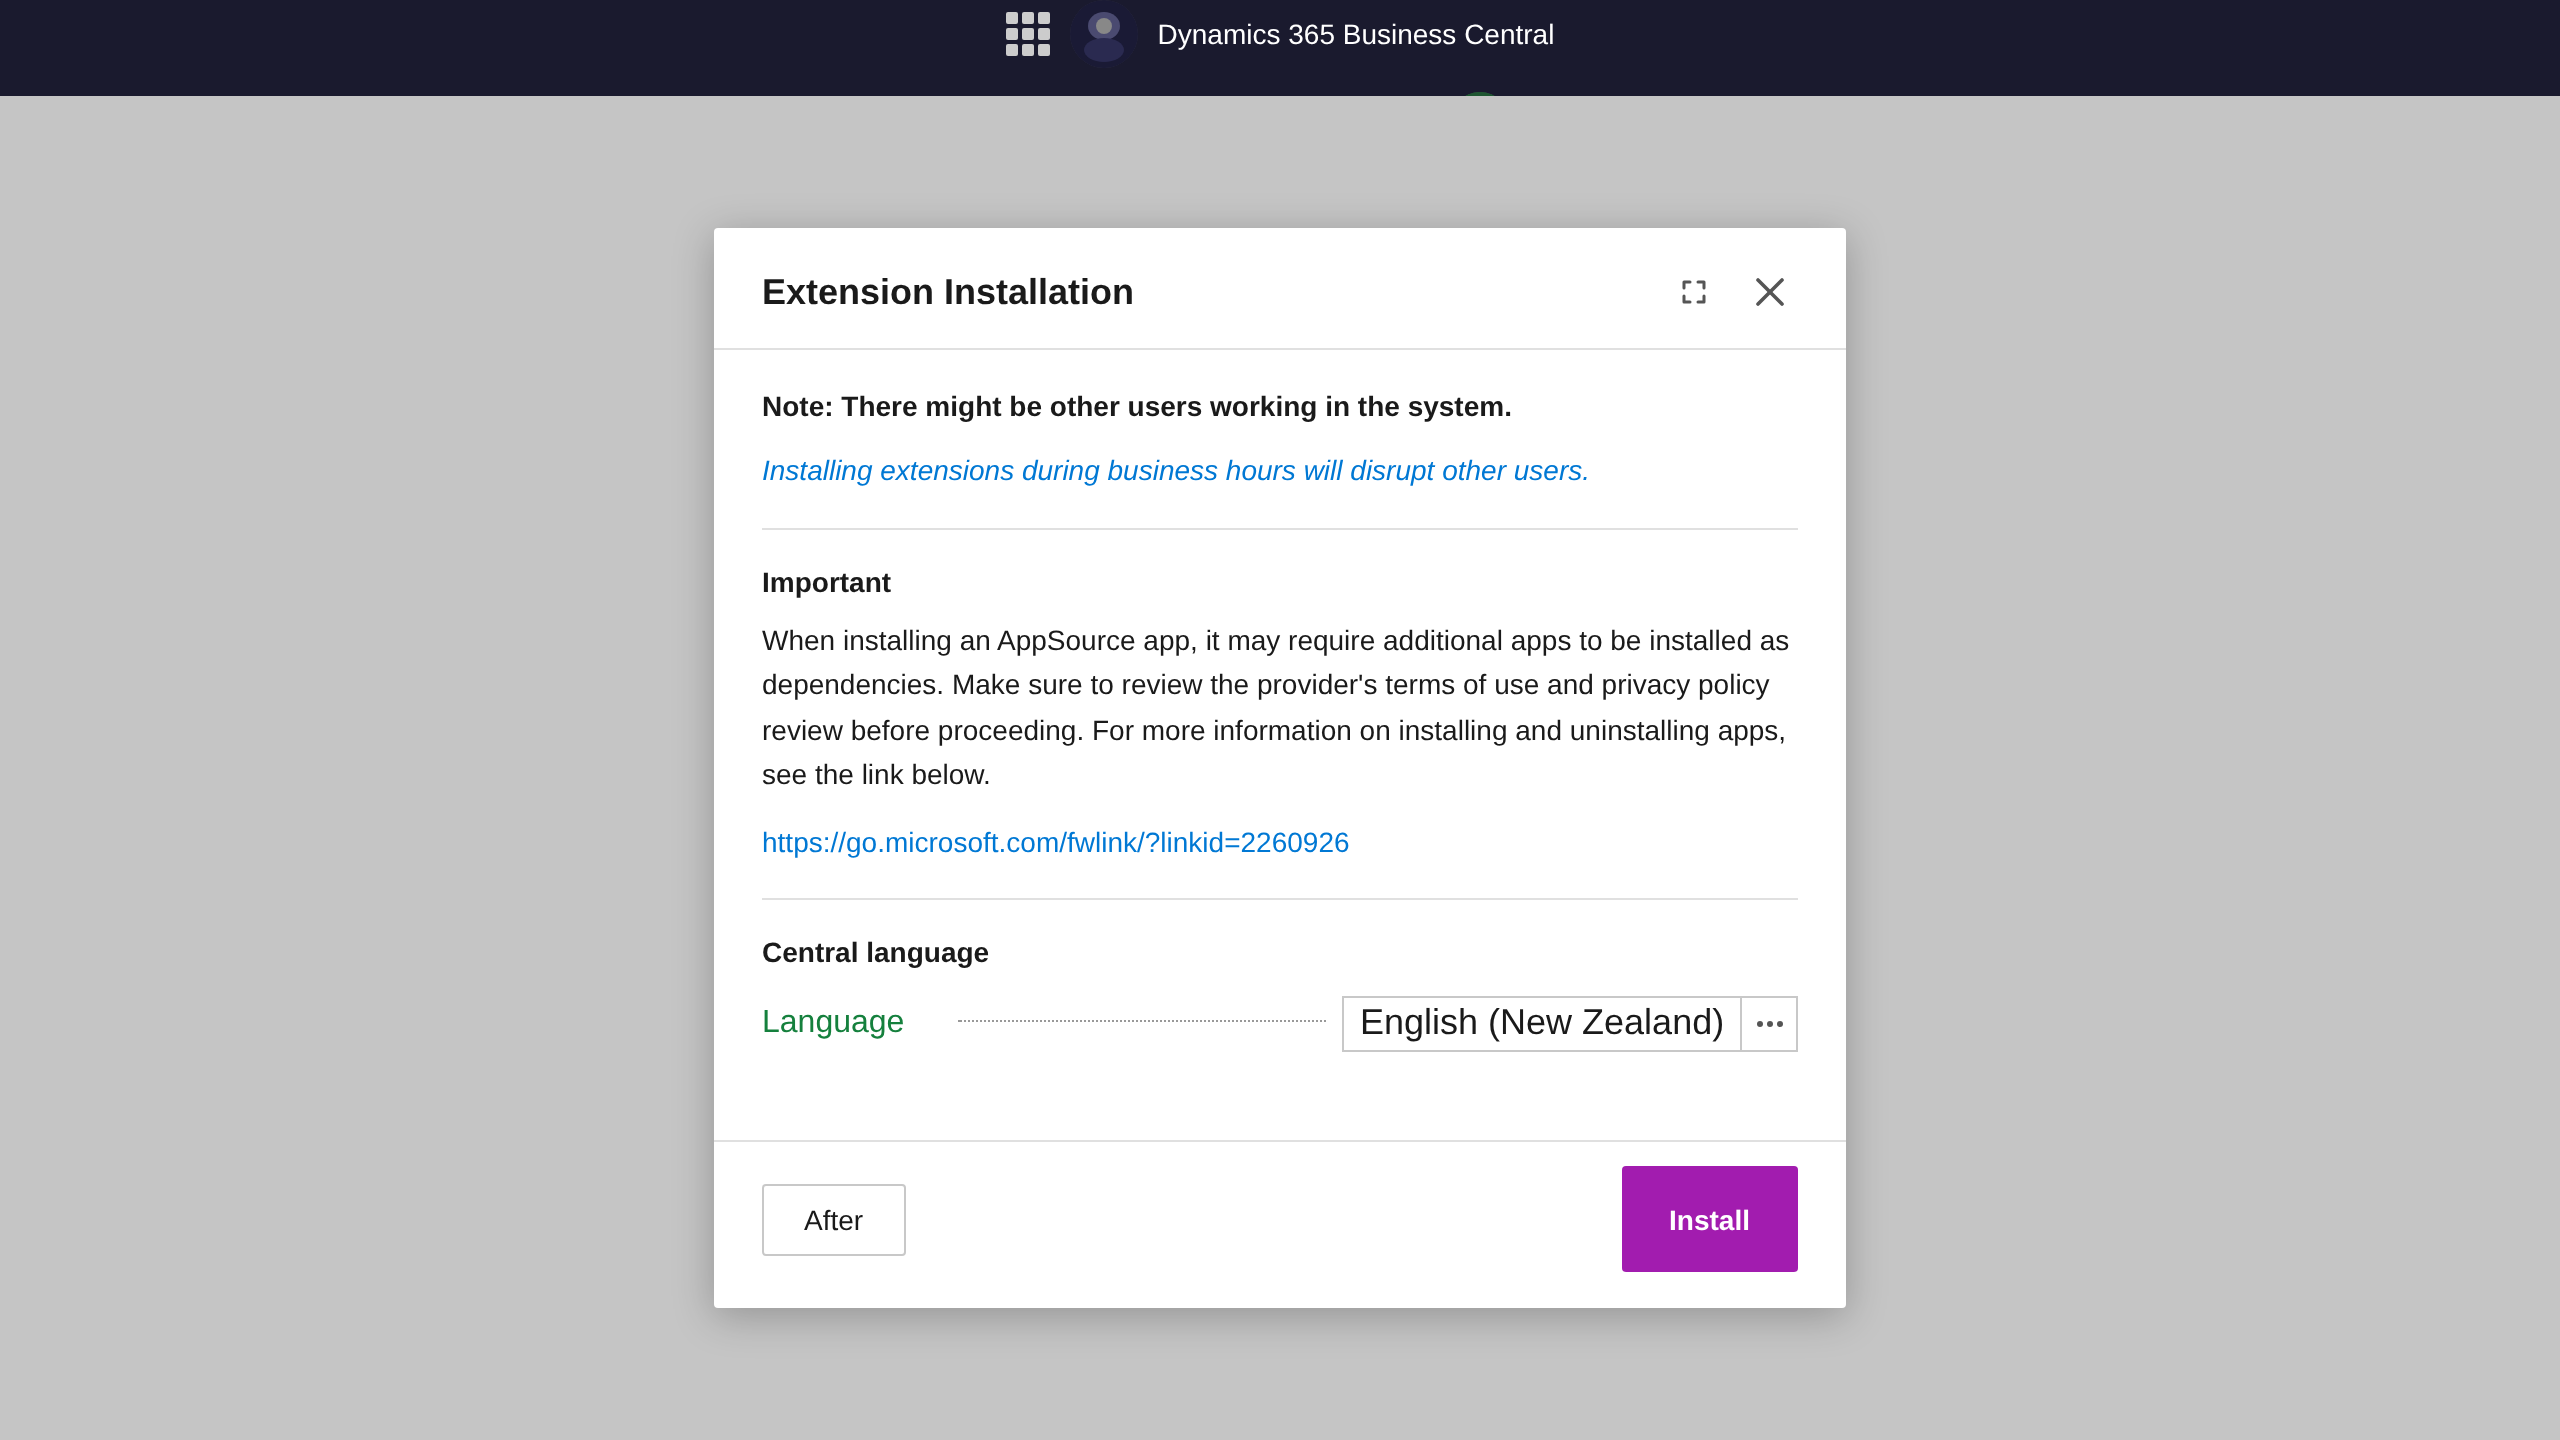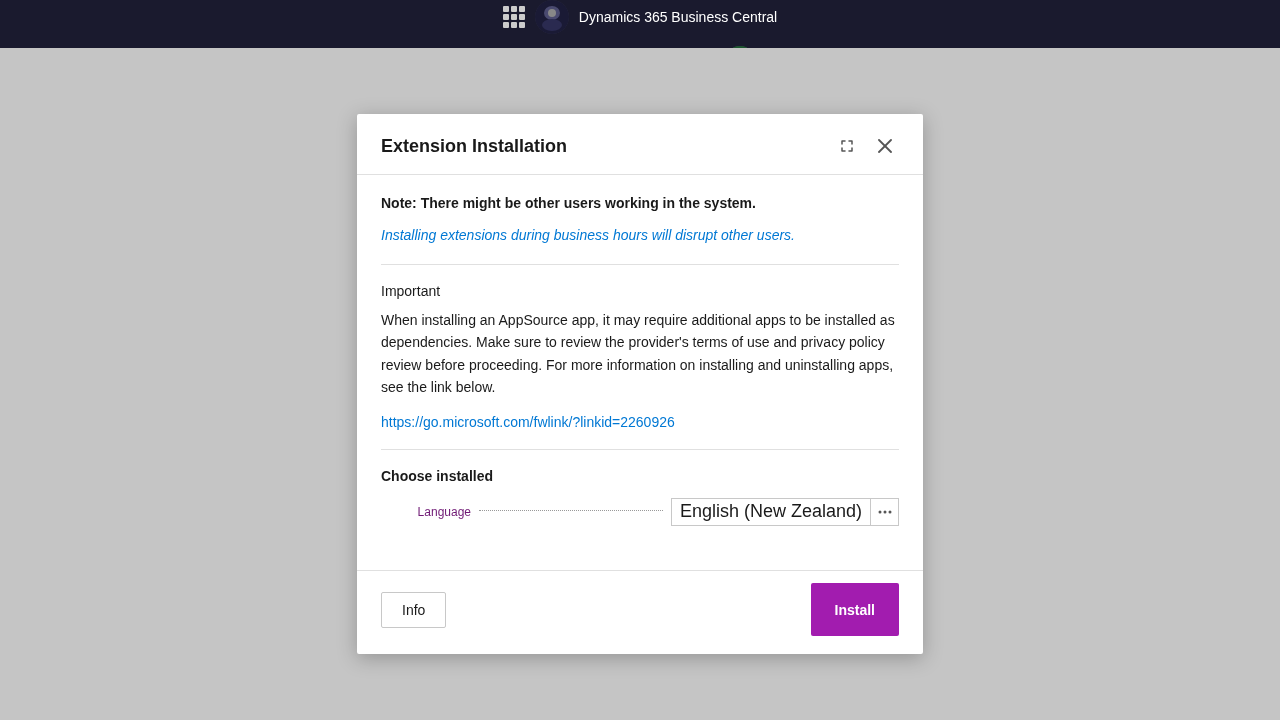--- a/index.html
+++ b/index.html
@@ -184,21 +184,21 @@
 
     .body-text {
       font-size: 14px;
       color: #1a1a1a;
       line-height: 1.5;
       margin-bottom: 14px;
       font-style: italic;
     }
 
     .section-heading {
-      font-weight: 400;
+      font-weight: 700;
       font-size: 14px;
       color: #1a1a1a;
       margin-bottom: 10px;
     }
 
     .important-text {
       font-size: 14px;
       color: #1a1a1a;
       line-height: 1.6;
       margin-bottom: 14px;
@@ -217,25 +217,24 @@
       color: #1a1a1a;
       margin-bottom: 14px;
     }
 
     .field-row {
       display: flex;
       align-items: center;
       gap: 0;
     }
     .field-label {
-      font-size: 12px;
-      color: #701a75;
+      font-size: 16px;
+      color: #15803d;
       width: 90px;
       flex-shrink: 0;
-      text-align: right;
     }
     .field-dots {
       flex: 1;
       border-bottom: 1px dotted #999;
       margin: 0 8px;
       height: 1px;
       margin-bottom: 2px;
     }
     .field-input {
       width: 200px;
@@ -400,37 +399,37 @@
         <div class="divider"></div>
 
         <p class="section-heading">Important</p>
 
         <p class="important-text">When installing an AppSource app, it may require additional apps to be installed as dependencies. Make sure to review the provider's terms of use and privacy policy review before proceeding. For more information on installing and uninstalling apps, see the link below.</p>
 
         <a class="link-text" href="#">https://go.microsoft.com/fwlink/?linkid=2260926</a>
 
         <div class="divider"></div>
 
-        <p class="section-label">Choose installed</p>
+        <p class="section-label">Central language</p>
 
         <div class="field-row">
           <span class="field-label">Language</span>
           <div class="field-dots"></div>
           <input class="field-input" type="text" readonly="" value="English (New Zealand)" style="">
           <button class="field-more-btn" title="More options">
             <svg width="14" height="14" viewBox="0 0 14 14" fill="none">
               <circle cx="2" cy="7" r="1.5" fill="#555"></circle>
               <circle cx="7" cy="7" r="1.5" fill="#555"></circle>
               <circle cx="12" cy="7" r="1.5" fill="#555"></circle>
             </svg>
           </button>
         </div>
 
       </div>
 
       <div class="dialog-footer">
-        <button class="btn-info">Info</button>
+        <button class="btn-info">After</button>
         <button class="btn-install">Install</button>
       </div>
 
     </div>
   </div>
 </div>
 
 </body></html>

